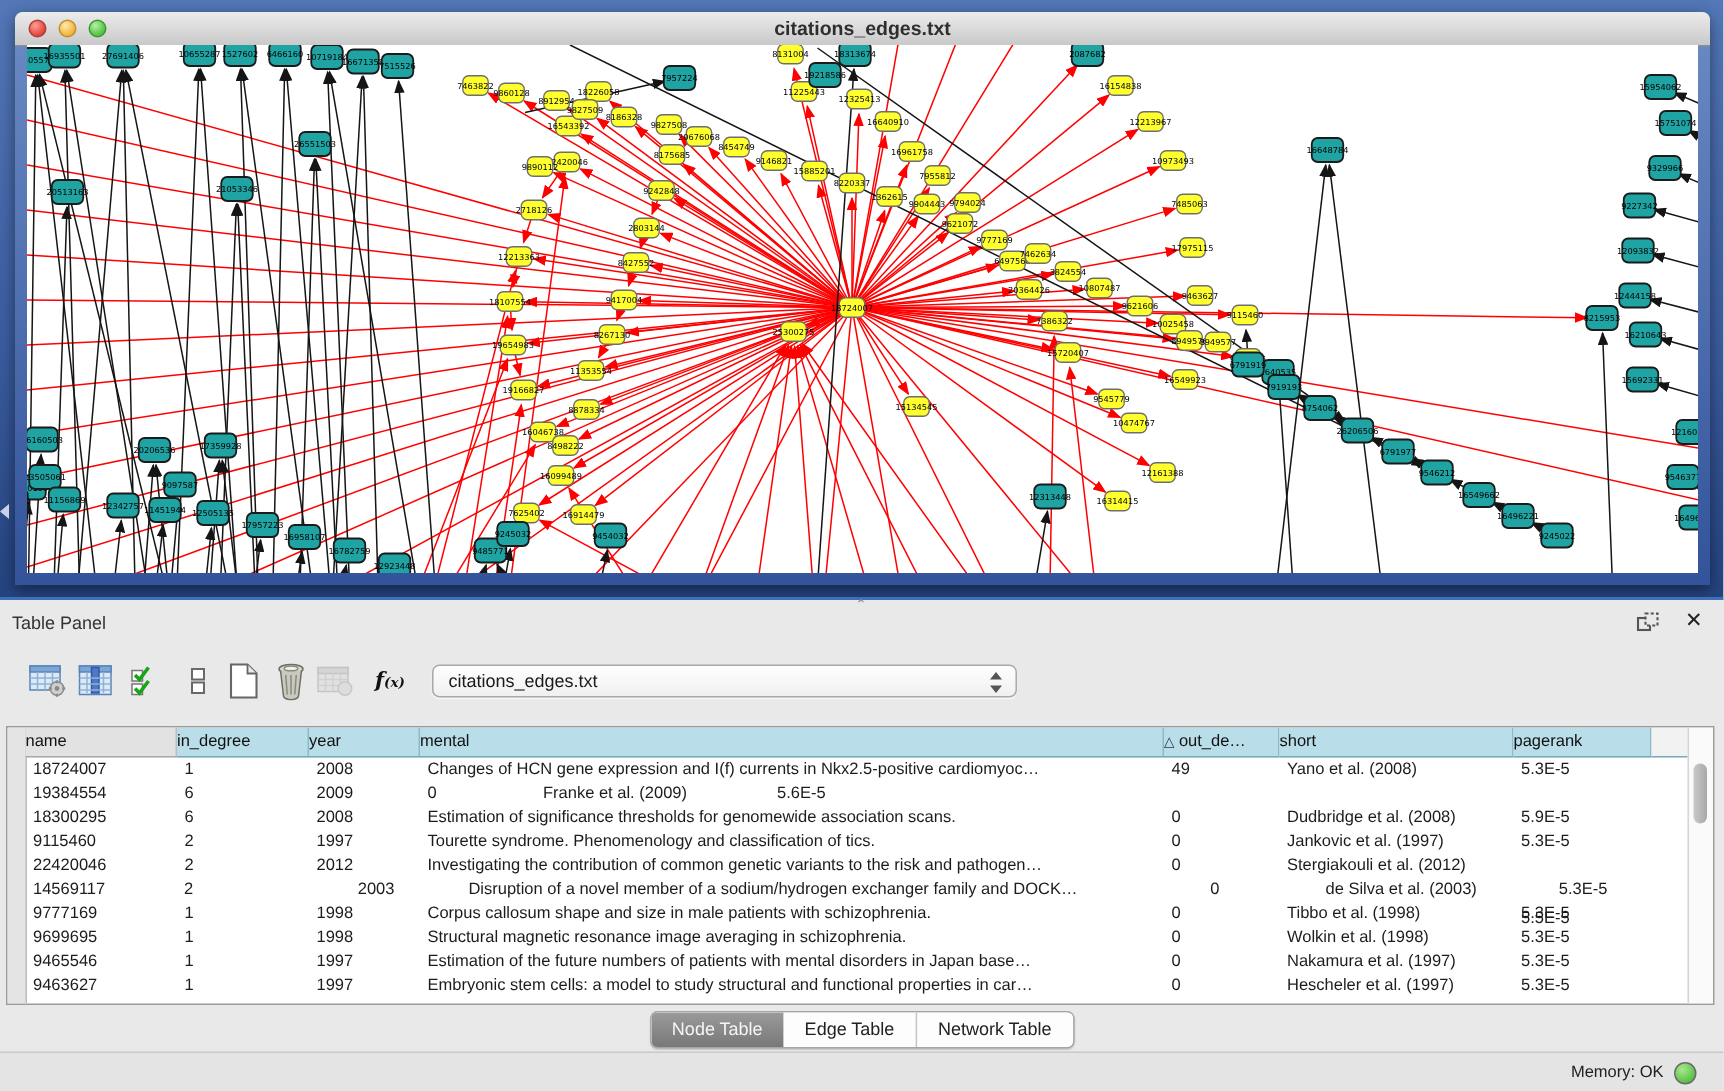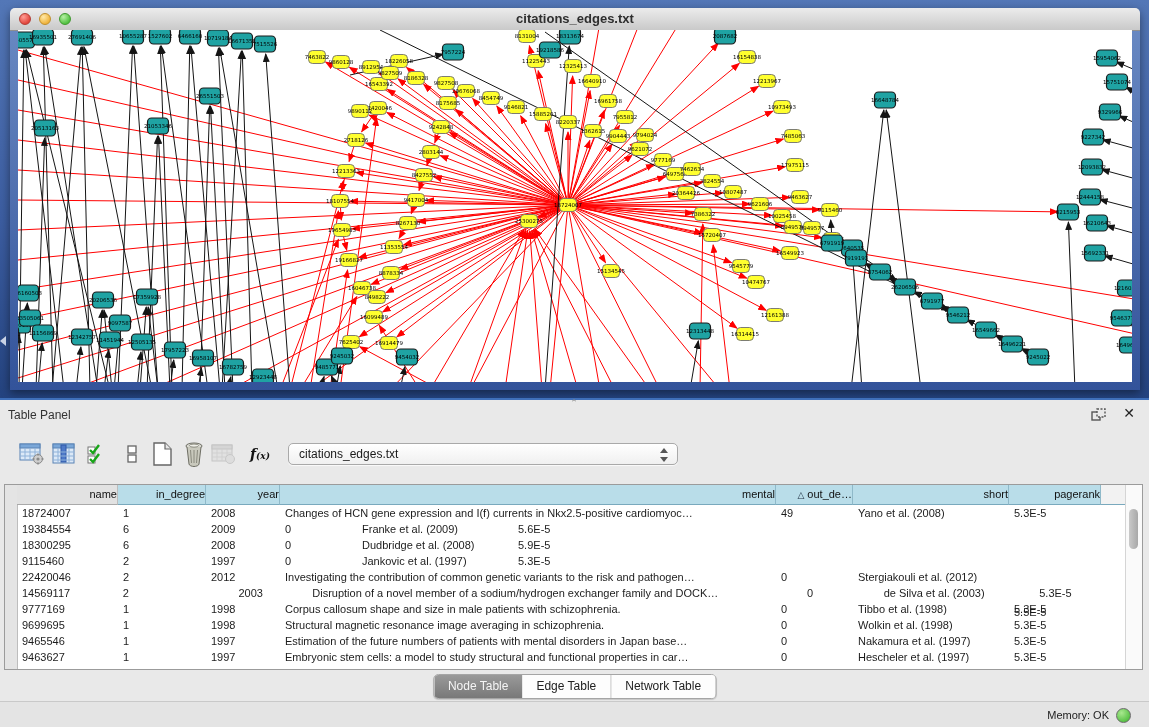--- a/index.html
+++ b/index.html
@@ -48,21 +48,21 @@
   .combo .steppers{position:absolute;right:8px;top:2px;width:10px;height:18px;}
   .combo .steppers .up{position:absolute;top:2px;left:1px;width:0;height:0;
         border-left:4px solid transparent;border-right:4px solid transparent;border-bottom:5px solid #555;}
   .combo .steppers .dn{position:absolute;bottom:2px;left:1px;width:0;height:0;
         border-left:4px solid transparent;border-right:4px solid transparent;border-top:5px solid #555;}
   
   .table-wrap{position:absolute;left:4px;top:84px;width:1139px;height:186px;background:#fff;
               border:1px solid #9b9b9b;box-sizing:border-box;overflow:hidden;}
   .gutter{position:absolute;left:0;top:0;bottom:0;width:12px;background:#e4e4e4;border-right:1px solid #bdbdbd;}
   .thead{position:absolute;left:12px;top:0;right:16px;height:20px;display:flex;}
-  .th{box-sizing:border-box;height:20px;line-height:19px;font-size:11px;color:#111;text-align:right;
+  .th{box-sizing:border-box;height:20px;line-height:19px;font-size:11px;color:#111;text-align:left;
       background:#b9dde9;border-right:1px solid #8fb9c9;border-bottom:1px solid #79a9bd;
       overflow:hidden;white-space:nowrap;}
   .th.graycell{background:#e2e2e2;border-right:1px solid #bdbdbd;border-bottom:1px solid #a9a9a9;}
   .th .sortglyph{font-size:9px;margin-right:3px;color:#234;}
   .tbody{position:absolute;left:12px;top:20px;right:16px;bottom:0;}
   .tr{display:flex;height:16px;}
   .td{box-sizing:border-box;height:16px;line-height:16px;font-size:11px;color:#1c1c1c;
       padding-left:5px;overflow:hidden;white-space:nowrap;}
   .vscroll{position:absolute;right:0;top:0;bottom:0;width:16px;background:#fafafa;border-left:1px solid #d5d5d5;}
   .vthumb{position:absolute;left:3px;top:24px;width:9px;height:40px;border-radius:5px;
@@ -933,28 +933,30 @@
           <div class="td" style="width: 88px;">6</div>
           <div class="td" style="width: 74px;">2009</div>
           <div class="td" style="width: 77px;">0</div>
           <div class="td" style="width: 156px;">Franke et al. (2009)</div>
           <div class="td" style="width: 92px;">5.6E-5</div>
         </div>
         <div class="tr">
           <div class="td" style="width: 101px;">18300295</div>
           <div class="td" style="width: 88px;">6</div>
           <div class="td" style="width: 74px;">2008</div>
+          <div class="td" style="width: 496px;">Estimation of significance thresholds for genomewide association scans.</div>
           <div class="td" style="width: 77px;">0</div>
           <div class="td" style="width: 156px;">Dudbridge et al. (2008)</div>
           <div class="td" style="width: 92px;">5.9E-5</div>
         </div>
         <div class="tr">
           <div class="td" style="width: 101px;">9115460</div>
           <div class="td" style="width: 88px;">2</div>
           <div class="td" style="width: 74px;">1997</div>
+          <div class="td" style="width: 496px;">Tourette syndrome. Phenomenology and classification of tics.</div>
           <div class="td" style="width: 77px;">0</div>
           <div class="td" style="width: 156px;">Jankovic et al. (1997)</div>
           <div class="td" style="width: 92px;">5.3E-5</div>
         </div>
         <div class="tr">
           <div class="td" style="width: 101px;">22420046</div>
           <div class="td" style="width: 88px;">2</div>
           <div class="td" style="width: 74px;">2012</div>
           <div class="td" style="width: 496px;">Investigating the contribution of common genetic variants to the risk and pathogen…</div>
           <div class="td" style="width: 77px;">0</div>

